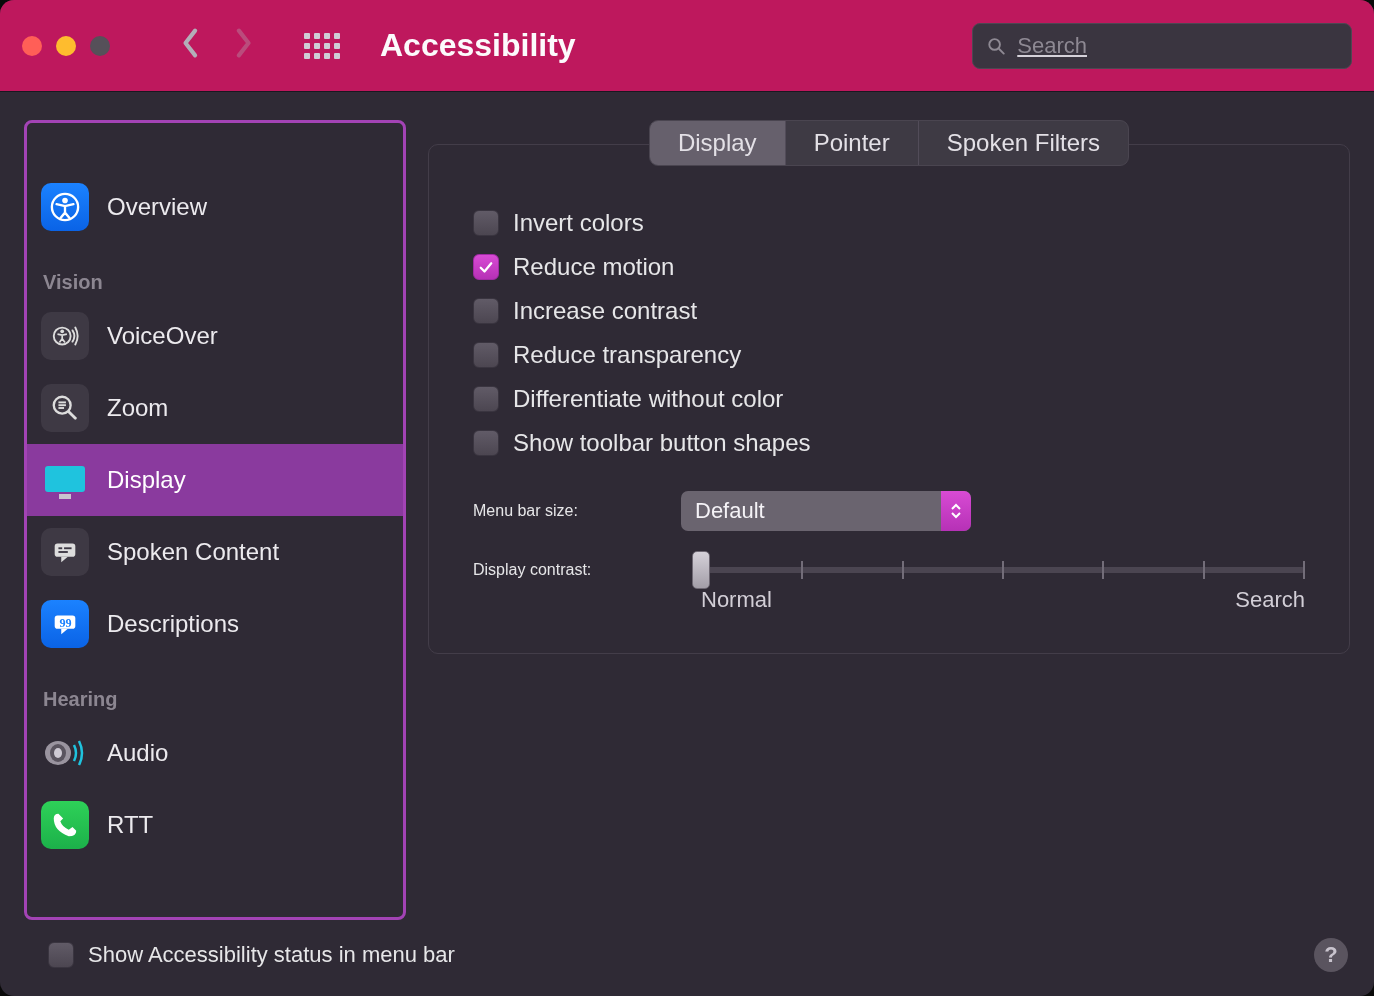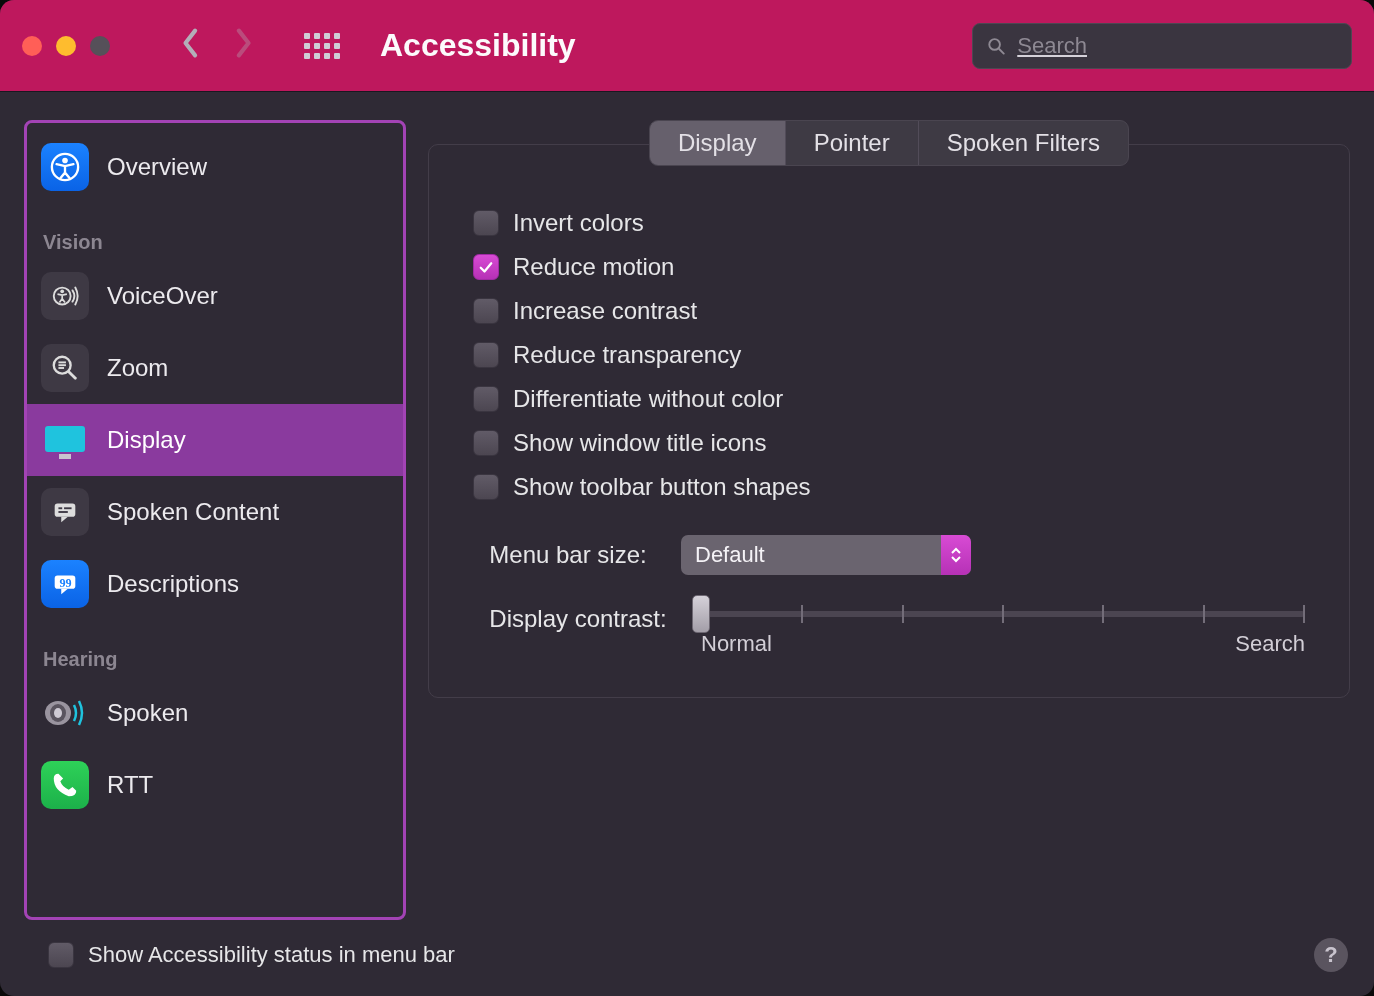--- a/index.html
+++ b/index.html
@@ -62,21 +62,21 @@
   .body { flex:1; display:flex; padding: 28px 24px 0 24px; gap: 22px; min-height:0; }
 
   .sidebar {
     width: 382px;
     border: 3px solid #a343b5;
     border-radius: 8px;
     background: #2f2a35;
     overflow: hidden;
     display:flex; flex-direction:column;
   }
-  .side-scroll { overflow-y: hidden; flex:1; }
+  .side-scroll { overflow-y: hidden; flex:1;margin-top:40px; }
   .side-item {
     display:flex; align-items:center; gap: 18px;
     padding: 12px 14px;
   }
   .side-item.selected { background: #8a3a9e; }
   .side-item .label { font-size: 24px; color: #eceaee; }
   .side-item.selected .label { color: #ffffff; }
   .side-section {
     font-size: 20px; color: #8c8691; font-weight:600;
     padding: 28px 16px 6px 16px;
@@ -125,21 +125,21 @@
   .chk.disabled { background:#423d48; }
   .chk.checked { background: linear-gradient(#d84bd4,#b631b6); border-color:#a02aa4; }
   .chk svg { width:18px;height:18px; display:none; }
   .chk.checked svg { display:block; }
   .check-label { font-size:24px; }
 
   .form-row {
     display:flex; align-items:center; gap: 18px;
     margin-top: 26px;
   }
-  .form-label { font-size:24px; min-width: 190px; text-align:center; }
+  .form-label { font-size:16px; min-width: 190px; text-align:left; }
   .select {
     flex: 0 0 290px;
     height: 40px;
     background:#6a646f; border-radius:7px;
     display:flex;align-items:center;justify-content:space-between;
     padding-left:14px;
     overflow:hidden;
   }
   .select-text { font-size:22px; color:#f5f3f7; }
   .stepper {
@@ -308,21 +308,21 @@
       <div class="side-item">
         <div class="icon-box" style="background:none">
           <svg width="46" height="40" viewBox="0 0 46 40">
                 <ellipse cx="16" cy="20" rx="13" ry="12" fill="#9a949f"></ellipse>
                 <ellipse cx="16" cy="20" rx="8" ry="9" fill="#5a545f"></ellipse>
                 <ellipse cx="16" cy="20" rx="4" ry="5" fill="#cfcad4"></ellipse>
                 <path d="M32 12 Q36 20 32 28" stroke="#1fc3de" stroke-width="2.5" fill="none"></path>
                 <path d="M37 8 Q43 20 37 32" stroke="#1fc3de" stroke-width="2.5" fill="none"></path>
               </svg>
         </div>
-        <span class="label">Spoken</span>
+        <span class="label">Audio</span>
       </div>
 
       <div class="side-item">
         <div class="icon-box green">
           <svg width="30" height="30" viewBox="0 0 32 32">
                 <path d="M9 4 Q4 4 4 9 Q4 22 20 28 Q28 28 28 22 L24 18 L20 21 Q13 18 11 12 L14 9 Z" fill="#fff"></path>
               </svg>
         </div>
         <span class="label">RTT</span>
       </div>
@@ -354,24 +354,20 @@
           <div class="chk"></div>
           <span class="check-label">Increase contrast</span>
         </div>
         <div class="check-row">
           <div class="chk"></div>
           <span class="check-label">Reduce transparency</span>
         </div>
         <div class="check-row">
           <div class="chk"></div>
           <span class="check-label">Differentiate without color</span>
-        </div>
-        <div class="check-row">
-          <div class="chk"></div>
-          <span class="check-label">Show window title icons</span>
         </div>
         <div class="check-row">
           <div class="chk"></div>
           <span class="check-label">Show toolbar button shapes</span>
         </div>
 
         <div class="form-row">
           <span class="form-label">Menu bar size:</span>
           <div class="select">
             <span class="select-text">Default</span>

